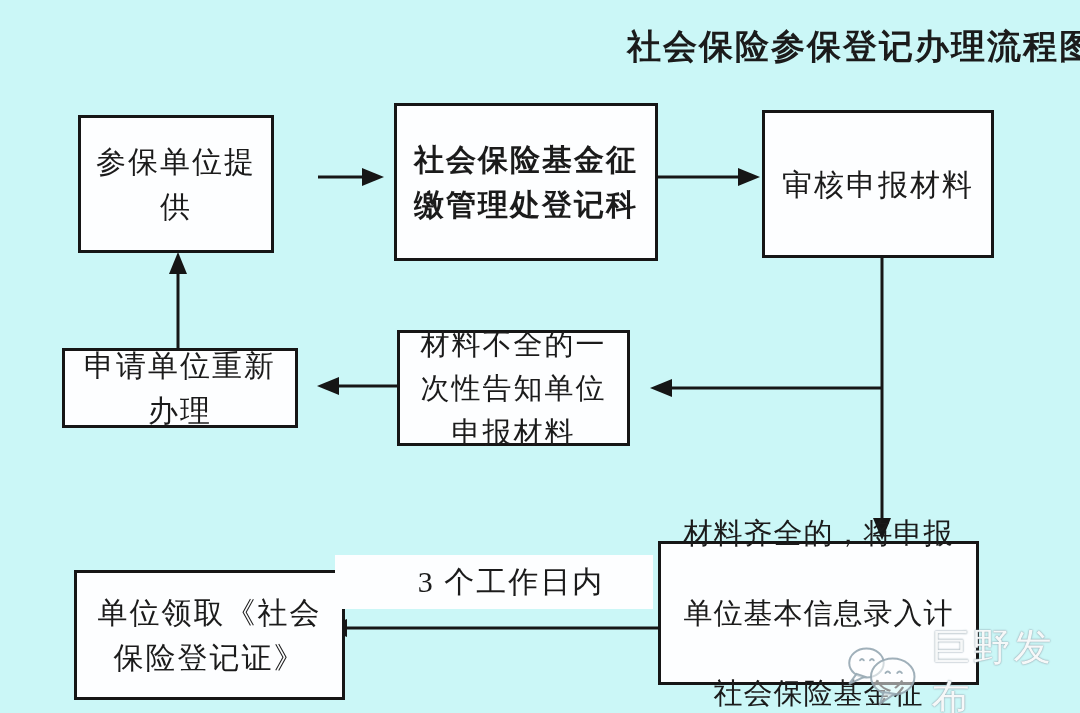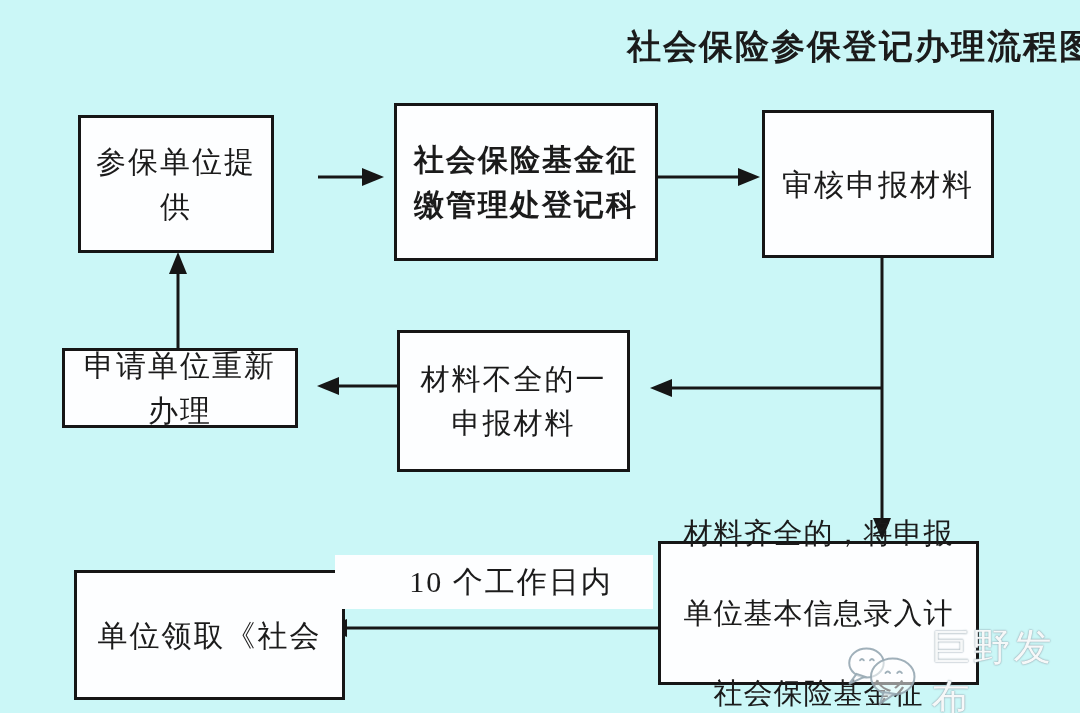--- a/index.html
+++ b/index.html
@@ -41,21 +41,21 @@
     text-align:center;
     color:var(--text);
     font-size:30px;
     line-height:45px;
     letter-spacing:2px;
   }
   .box-provide{left:78px;top:115px;width:196px;height:138px;}
   .box-section{left:394px;top:103px;width:264px;height:158px;font-weight:bold;}
   .box-review{left:762px;top:110px;width:232px;height:148px;text-align:right;}
   .box-reapply{left:62px;top:348px;width:236px;height:80px;}
-  .box-incomplete{left:397px;top:330px;width:233px;height:142px;font-size:29px;line-height:44px;}
+  .box-incomplete{left:397px;top:330px;width:233px;height:116px;font-size:29px;line-height:44px;}
   .box-complete{left:658px;top:541px;width:321px;height:144px;font-size:29px;line-height:44px;letter-spacing:1px;gap:36px;}
   .box-certificate{left:74px;top:570px;width:271px;height:130px;}
   .duration-label{
     position:absolute;
     left:335px;top:555px;width:318px;height:54px;
     background:var(--box-fill);
     display:flex;align-items:center;justify-content:center;
     padding-left:34px;
     font-size:30px;
     letter-spacing:2px;
@@ -134,35 +134,37 @@
     <span>审核申报材料</span>
   </div>
 
   <div class="box box-reapply">
     <span>申请单位重新</span>
     <span>办理</span>
   </div>
 
   <div class="box box-incomplete">
     <span>材料不全的一</span>
+    <span>次性告知单位</span>
     <span>申报材料</span>
   </div>
 
   <div class="box box-complete">
     <span>材料齐全的，将申报</span>
     <span>单位基本信息录入计</span>
     <span>社会保险基金征</span>
   </div>
 
   <div class="box box-certificate">
     <span>单位领取《社会</span>
+    <span>保险登记证》</span>
   </div>
 
   <div class="duration-label">
-    <span>10 个工作日内</span>
+    <span>3 个工作日内</span>
   </div>
 
   <div class="watermark">
     <svg class="wechat-icon" width="92" height="82" viewBox="0 0 92 82" xmlns="http://www.w3.org/2000/svg">
       <g fill="rgba(255,255,255,0.55)" stroke="rgba(150,168,178,0.95)" stroke-width="2.2">
         <ellipse cx="27" cy="30" rx="19" ry="16"></ellipse>
         <path d="M16 42 L8 53 L25 45 Z"></path>
         <ellipse cx="56" cy="45" rx="24" ry="20"></ellipse>
         <path d="M46 62 L42 75 L58 64 Z"></path>
       </g>

